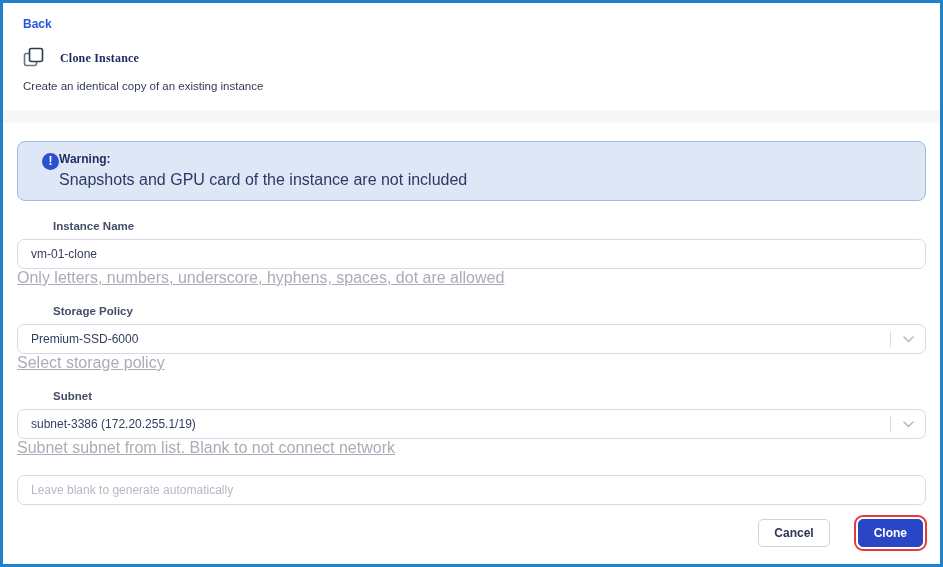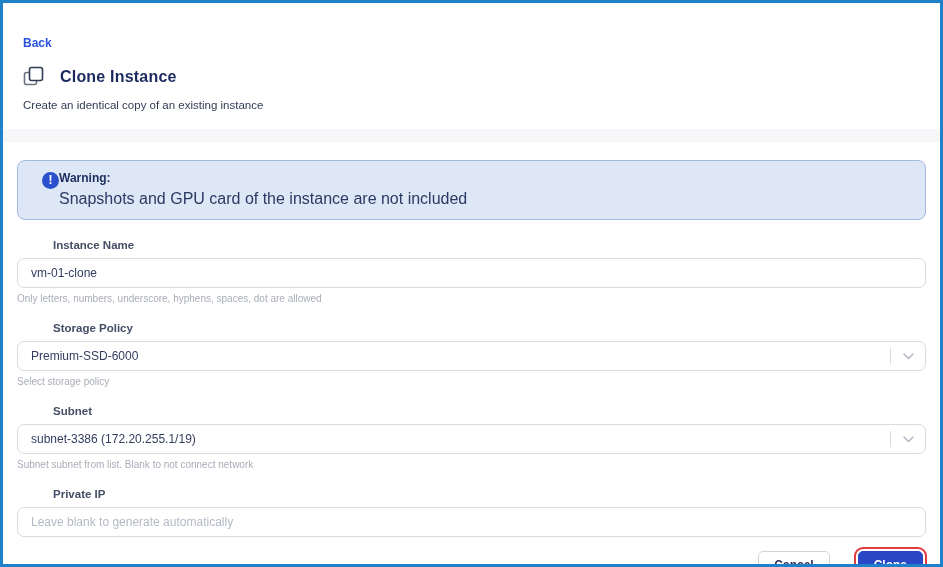--- a/index.html
+++ b/index.html
@@ -9,44 +9,45 @@
   .frame {
     width: 943px;
     height: 567px;
     border: 3px solid #1e81c9;
     background: #ffffff;
     overflow: hidden;
     position: relative;
   }
 
   
-  .header { padding: 30px 20px 0 20px; }
+  .header { padding: 11px 20px 0 20px; }
 
   .back-link {
     display: inline-block;
     font-size: 12px;
     font-weight: 700;
     color: #2a52e0;
     cursor: pointer;
     text-decoration: none;
   }
 
   .title-row {
     margin-top: 15px;
     display: flex;
     align-items: center;
     gap: 15px;
   }
   .clone-icon { width: 22px; height: 22px; flex: 0 0 auto; }
 
   .page-title {
-    font-size: 16px;
+    font-size: 12px;
     font-weight: 700;
     color: #1b2a5e;
     letter-spacing: 0.2px;
+    font-family: Liberation Serif, serif;
   }
 
   .page-subtitle {
     margin-top: 11px;
     font-size: 11.5px;
     color: #333c55;
   }
 
   .divider-strip {
     margin-top: 18px;
@@ -143,23 +144,23 @@
   }
   .select-chevron {
     flex: 0 0 auto;
     width: 34px;
     display: flex;
     align-items: center;
     justify-content: center;
   }
 
   .field-helper {
-    margin-top: 5px;
-    font-size: 10px;
+    font-size: 16px;
     color: #a9adb8;
+    text-decoration: underline;
   }
 
   
   .footer {
     margin: 14px 14px 0 14px;
     display: flex;
     justify-content: flex-end;
     align-items: center;
     gap: 28px;
   }
@@ -247,21 +248,20 @@
         <div class="select-chevron">
           <svg width="11" height="7" viewBox="0 0 11 7" fill="none" xmlns="http://www.w3.org/2000/svg">
             <path d="M1 1l4.5 4.5L10 1" stroke="#b4b8c0" stroke-width="1.5" stroke-linecap="round" stroke-linejoin="round"></path>
           </svg>
         </div>
       </div>
       <div class="field-helper">Subnet subnet from list. Blank to not connect network</div>
     </div>
 
     <div class="field">
-      <div class="field-label">Private IP</div>
       <div class="text-input">
         <input type="text" placeholder="Leave blank to generate automatically" style="">
       </div>
     </div>
 
   </div>
 
   <div class="footer">
     <button class="btn btn-cancel">Cancel</button>
     <button class="btn btn-clone">Clone</button>

